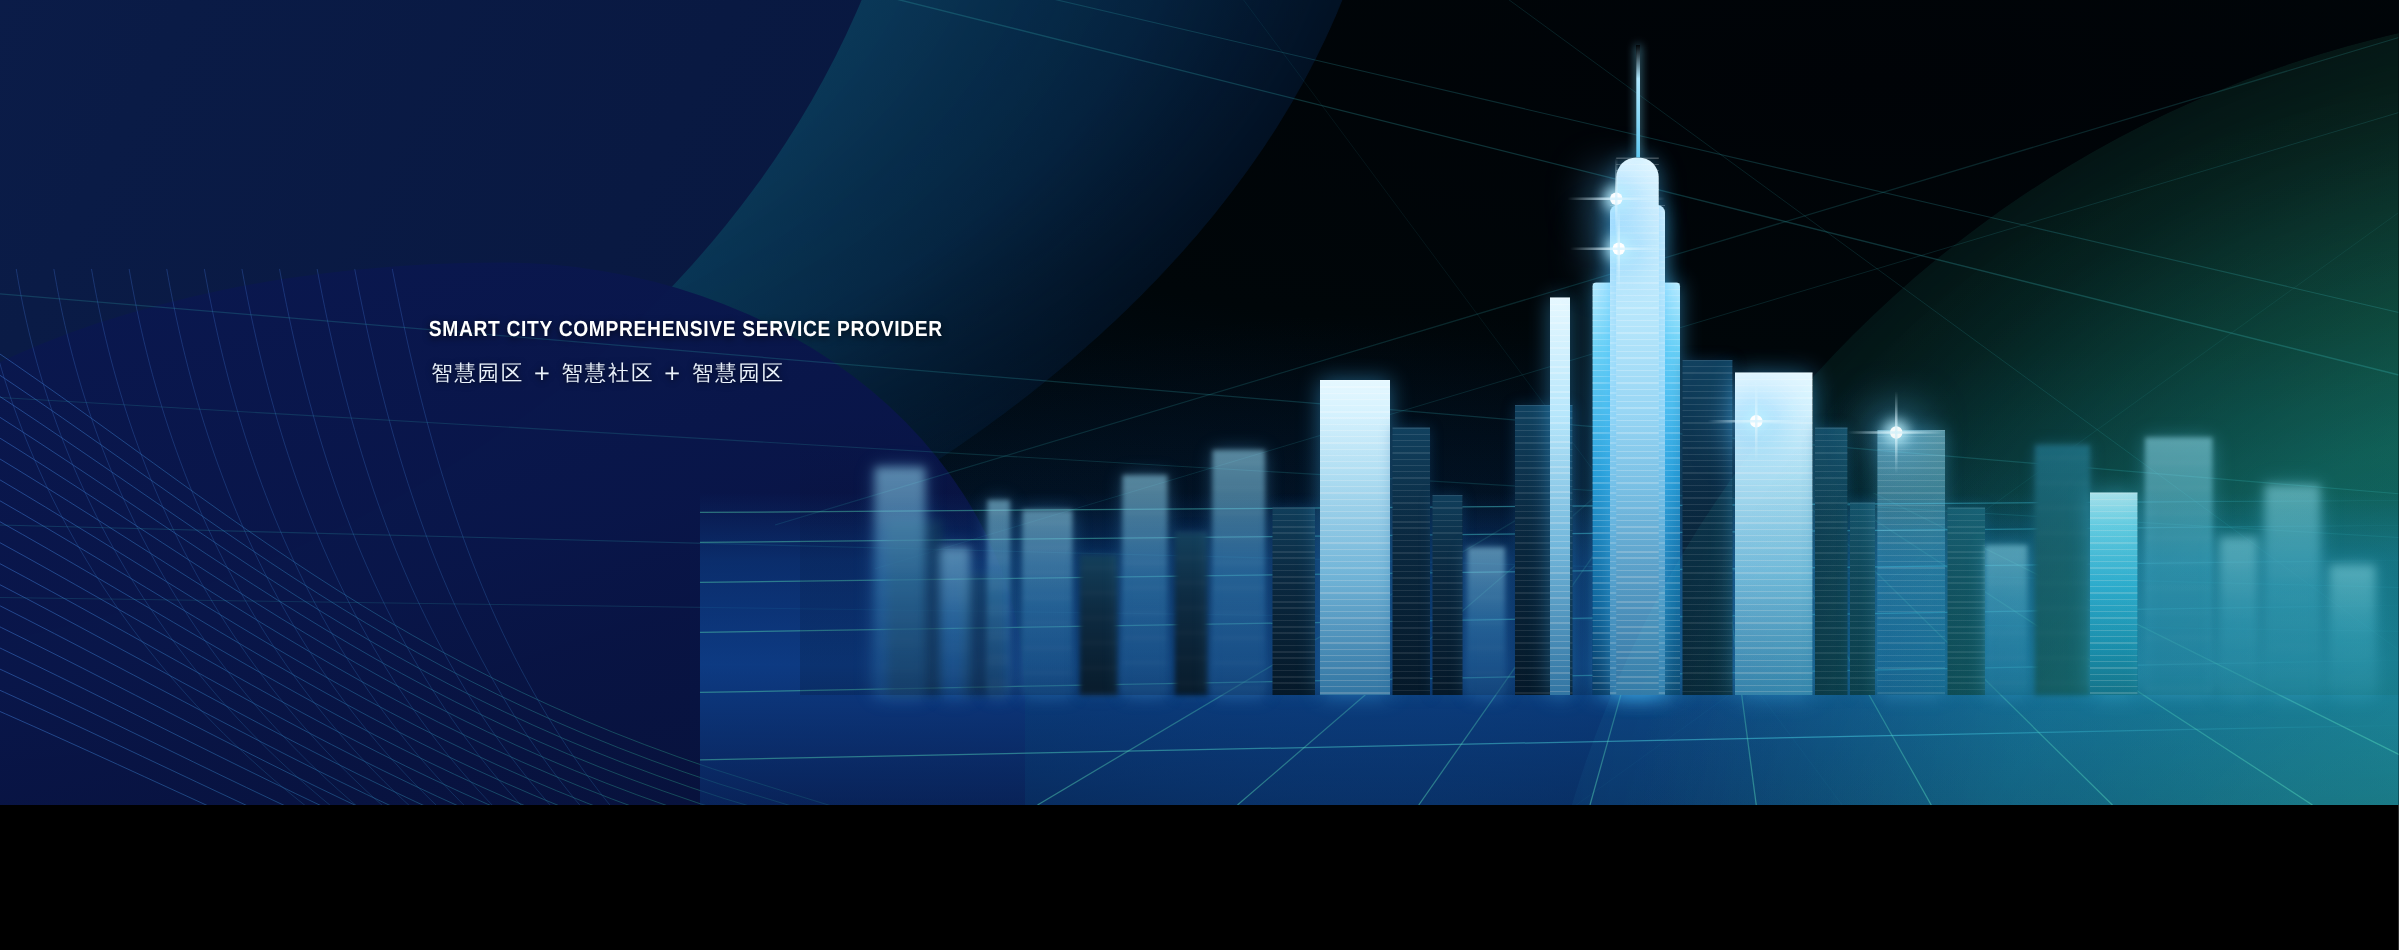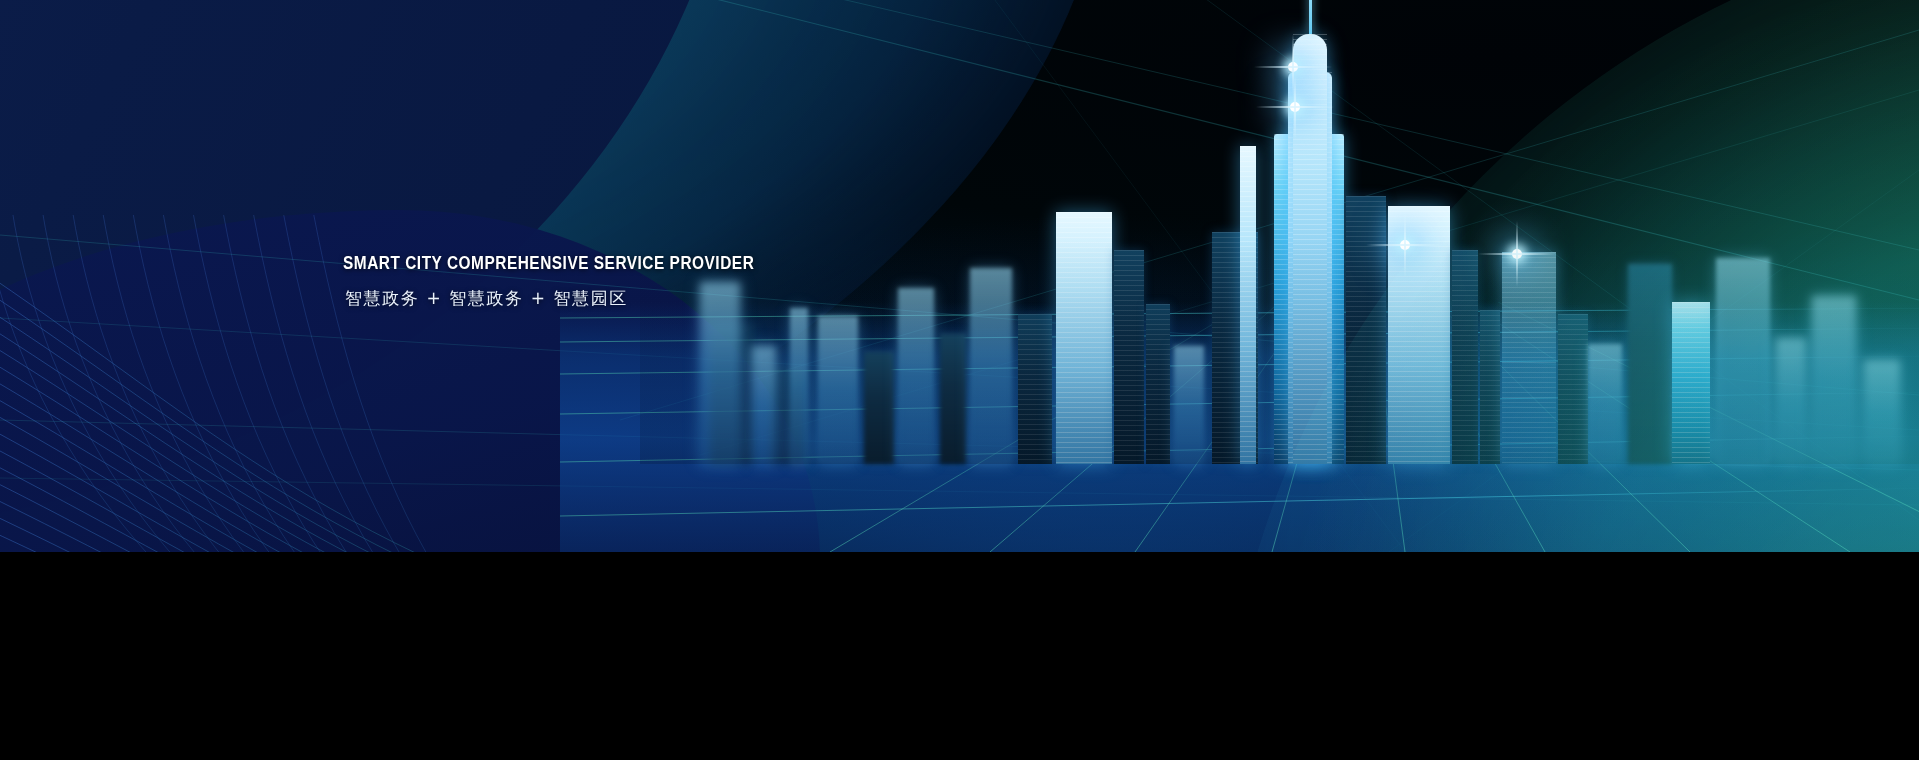--- a/index.html
+++ b/index.html
@@ -3,21 +3,21 @@
 <meta charset="utf-8">
 <title>Smart City Banner</title>
 <style>
   html,body{margin:0;padding:0;background:#000;}
   body{
     font-family:"Liberation Sans","DejaVu Sans",sans-serif;
   }
   .banner{
     position:relative;
     width:1919px;
-    height:552px;
+    height:644px;
     overflow:hidden;
     background:#00060f;
   }
 
   
   .sky{
     position:absolute; inset:0;
     background:
       radial-gradient(120% 90% at 78% 10%, #000307 0%, #000609 38%, #01101f 70%, #041a33 100%),
       linear-gradient(100deg,#0b2b50 0%,#08223f 16%,#04142a 34%,#010b18 52%,#00070e 72%,#000305 100%);
@@ -364,17 +364,17 @@
     <div class="bld glass blur2" style="left:1224px; width:36px; height:104px;"></div>
 
     <div class="citymask"></div>
   </div>
 
   <div class="swoosh-br"></div>
   <div class="swoosh-br-soft"></div>
 
   <div class="copy">
     <div class="eyebrow">SMART CITY COMPREHENSIVE SERVICE PROVIDER</div>
-    <div class="subline">智慧政务 + 智慧政务 + 智慧园区</div>
+    <div class="subline">智慧园区 + 智慧社区 + 智慧园区</div>
   </div>
 
   <div class="vignette"></div>
 </div>
 
 </body></html>

